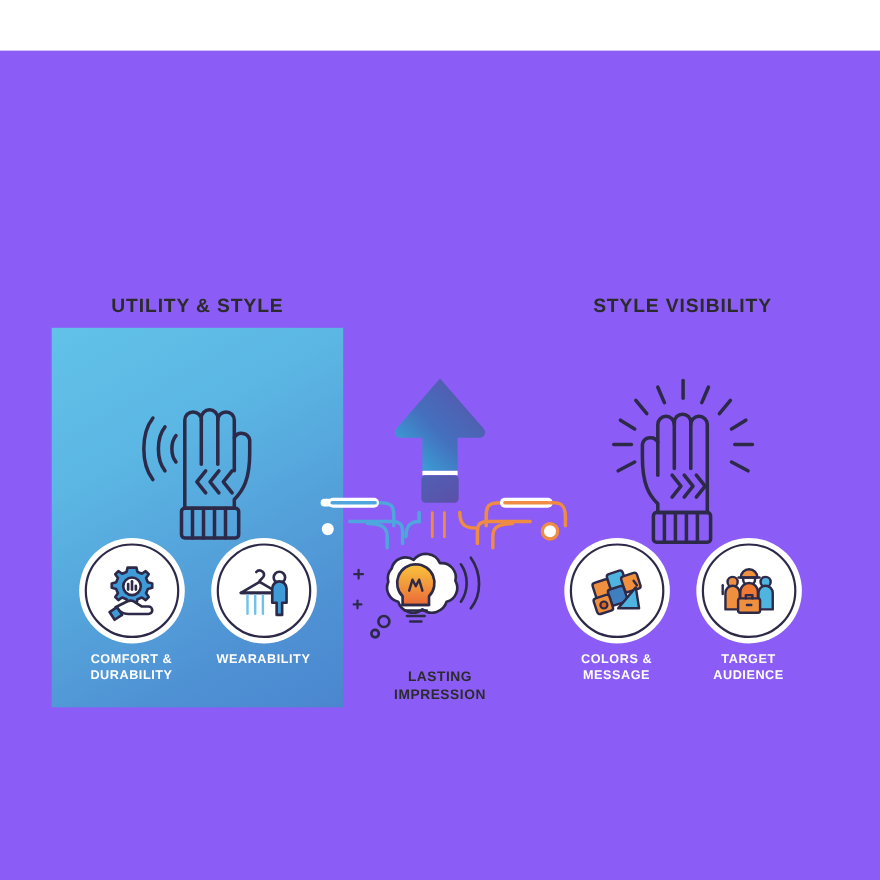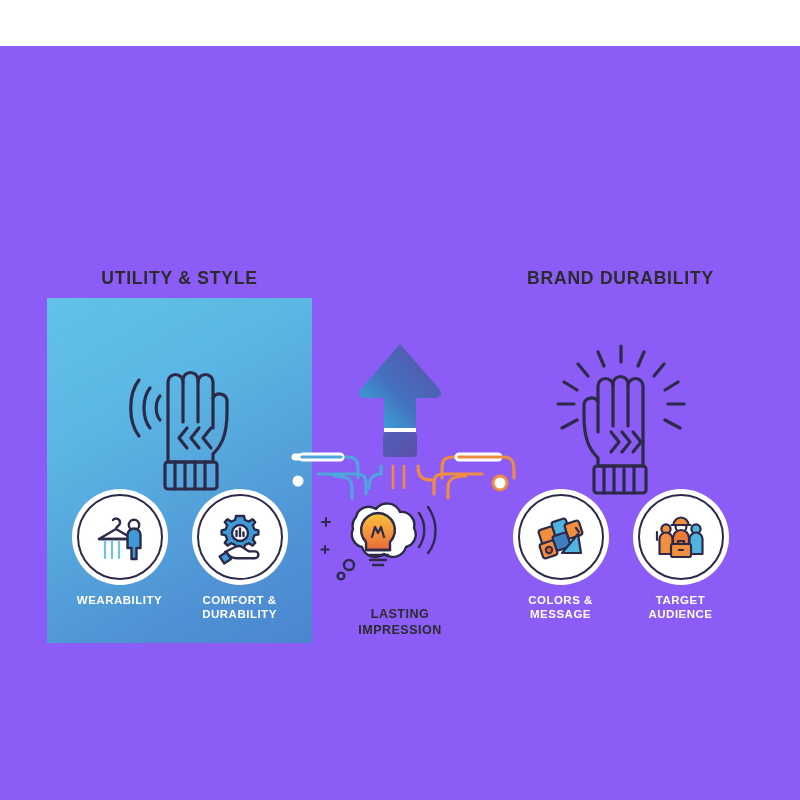--- a/index.html
+++ b/index.html
@@ -137,21 +137,21 @@
     pointer-events: none;
   }
 </style>
 </head>
 <body>
 
 <div id="stage">
 
   <div id="title-left" class="col-title">UTILITY &amp; STYLE</div>
 
-  <div id="title-right" class="col-title">BRAND DURABILITY</div>
+  <div id="title-right" class="col-title">STYLE VISIBILITY</div>
 
   <div id="panel-left" class="panel">
 
     <div class="big-icon">
       <svg width="150" height="160" viewBox="0 0 150 160">
         <g fill="none" stroke="#2d2a49" stroke-width="3.2" stroke-linecap="round" stroke-linejoin="round">
 
           <path d="M34 44 C23 58 23 86 34 100"></path>
           <path d="M45 52 C37 62 37 82 45 92"></path>
           <path d="M55 60 C50 66 50 78 55 84"></path>
@@ -172,44 +172,20 @@
           <rect x="60" y="126" width="52" height="27" rx="3"></rect>
           <path d="M70 126 L70 153"></path>
           <path d="M80 126 L80 153"></path>
           <path d="M90 126 L90 153"></path>
           <path d="M100 126 L100 153"></path>
         </g>
       </svg>
     </div>
 
     <div class="badge-row">
-
-      <div class="badge">
-        <div class="badge-circle">
-          <svg width="58" height="58" viewBox="0 0 58 58">
-            <g fill="none" stroke="#2d2a49" stroke-width="2.4" stroke-linecap="round" stroke-linejoin="round">
-
-              <path d="M22 12 a4 4 0 0 1 7 3 C29 18 25 18 25 21"></path>
-              <path d="M25 21 L8 31 L42 31 Z" fill="none"></path>
-              <path d="M8 31 L42 31"></path>
-
-              <g stroke="#6fc3ea" stroke-width="2.2">
-                <path d="M14 33 L14 50"></path>
-                <path d="M21 33 L21 50"></path>
-                <path d="M28 33 L28 50"></path>
-              </g>
-
-              <circle cx="43" cy="17" r="5.2" fill="#ffffff"></circle>
-              <path d="M36.5 27 a6.5 6.5 0 0 1 13 0 L49.5 40 L45.5 40 L45.5 51
-                       L40.5 51 L40.5 40 L36.5 40 Z" fill="#3f9ad8"></path>
-            </g>
-          </svg>
-        </div>
-        <div class="badge-label">WEARABILITY</div>
-      </div>
 
       <div class="badge">
         <div class="badge-circle">
           <svg width="58" height="58" viewBox="0 0 58 58">
             <g fill="none" stroke="#2d2a49" stroke-width="2.4" stroke-linecap="round" stroke-linejoin="round">
 
               <path d="M29 8 l4 0 1 4 4 1.6 3.4-2.4 2.8 2.8 -2.4 3.4 1.6 4 4 1 0 4 -4 1 -1.6 4
                        2.4 3.4 -2.8 2.8 -3.4-2.4 -4 1.6 -1 4 -4 0 -4 0 -1-4 -4-1.6 -3.4 2.4
                        -2.8-2.8 2.4-3.4 -1.6-4 -4-1 0-4 4-1 1.6-4 -2.4-3.4 2.8-2.8 3.4 2.4 4-1.6 1-4 Z" fill="#3f9ad8"></path>
               <circle cx="29" cy="25" r="8" fill="#ffffff"></circle>
@@ -218,20 +194,44 @@
               <path d="M32.5 28 L32.5 24.5"></path>
 
               <path d="M14 44 L24 39 C27 37.6 30 38 32 39.6 L38 43.4 L44 43.4
                        a3.4 3.4 0 0 1 0 6.8 L26 50.2 C22 50.2 19 48.6 17 46.6 Z" fill="#ffffff"></path>
               <path d="M8.6 48.4 L15.4 44 l4.6 7 -6.8 4.4 Z" fill="#3f9ad8"></path>
             </g>
           </svg>
         </div>
         <div class="badge-label">COMFORT &amp;
 DURABILITY</div>
+      </div>
+
+      <div class="badge">
+        <div class="badge-circle">
+          <svg width="58" height="58" viewBox="0 0 58 58">
+            <g fill="none" stroke="#2d2a49" stroke-width="2.4" stroke-linecap="round" stroke-linejoin="round">
+
+              <path d="M22 12 a4 4 0 0 1 7 3 C29 18 25 18 25 21"></path>
+              <path d="M25 21 L8 31 L42 31 Z" fill="none"></path>
+              <path d="M8 31 L42 31"></path>
+
+              <g stroke="#6fc3ea" stroke-width="2.2">
+                <path d="M14 33 L14 50"></path>
+                <path d="M21 33 L21 50"></path>
+                <path d="M28 33 L28 50"></path>
+              </g>
+
+              <circle cx="43" cy="17" r="5.2" fill="#ffffff"></circle>
+              <path d="M36.5 27 a6.5 6.5 0 0 1 13 0 L49.5 40 L45.5 40 L45.5 51
+                       L40.5 51 L40.5 40 L36.5 40 Z" fill="#3f9ad8"></path>
+            </g>
+          </svg>
+        </div>
+        <div class="badge-label">WEARABILITY</div>
       </div>
 
     </div>
   </div>
 
   <div id="panel-right" class="panel">
 
     <div class="big-icon">
       <svg width="170" height="160" viewBox="0 0 170 160">
         <g fill="none" stroke="#2d2a49" stroke-width="3.2" stroke-linecap="round" stroke-linejoin="round">

